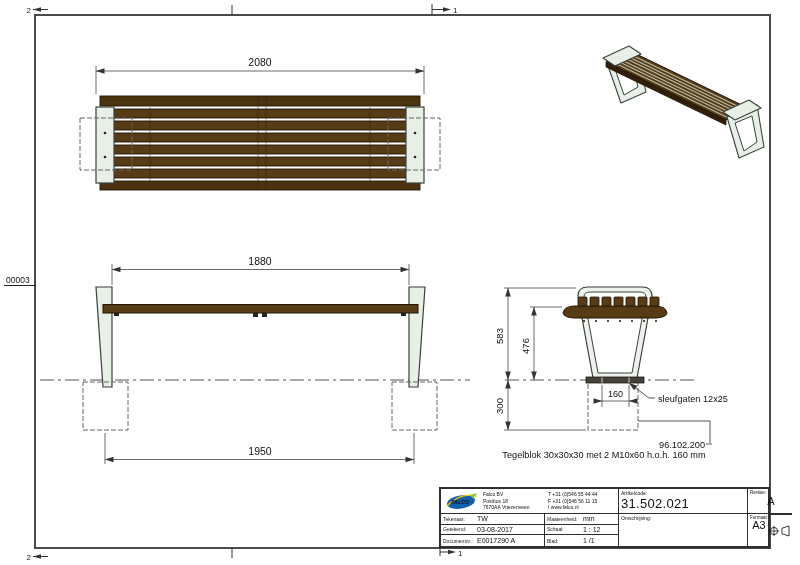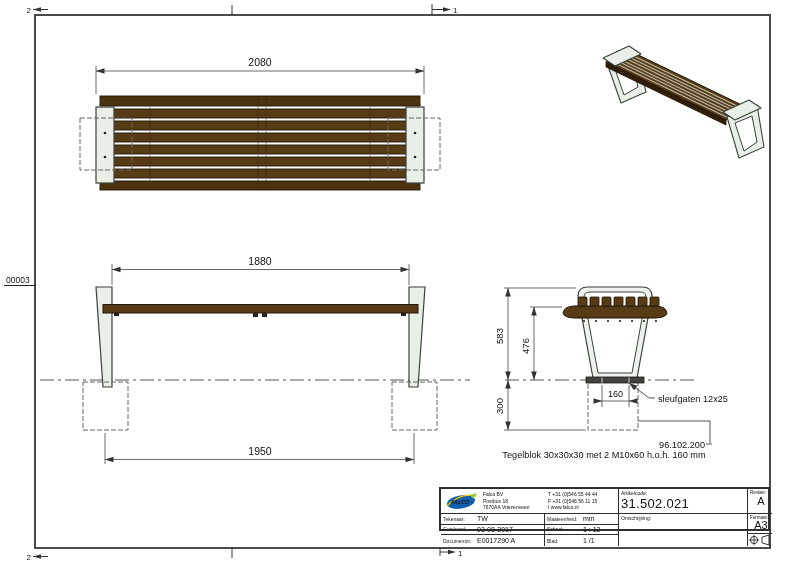--- a/index.html
+++ b/index.html
@@ -3,21 +3,21 @@
 <meta charset="utf-8">
 <style>
   html,body{margin:0;padding:0;background:#fff;}
   body{width:800px;height:565px;position:relative;font-family:"Liberation Sans",sans-serif;overflow:hidden;}
   #sheet{position:absolute;left:0;top:0;width:800px;height:565px;}
   svg text{fill:#111;}
   .dimtxt{font-size:10.5px;}
   .dimtxt-s{font-size:9.5px;}
   .foldtxt{font-size:8px;fill:#222;}
   
-  .tb{position:absolute;left:439px;top:487px;width:331px;height:44px;border:2px solid #2e2e2e;
+  .tb{position:absolute;left:439px;top:487px;width:331px;height:61px;border:2px solid #2e2e2e;
       box-sizing:border-box;background:#fff;display:grid;grid-template-columns:178px 1fr;color:#111;}
   .tb *{box-sizing:border-box;}
   .tb-left{display:grid;grid-template-rows:25px 10.5px 10.5px 1fr;border-right:1px solid #2e2e2e;}
   .tb-toprow{display:flex;border-bottom:1px solid #2e2e2e;}
   .logo-cell{width:40px;display:flex;align-items:center;justify-content:center;}
   .addr-cell{width:64px;font-size:5px;line-height:6.5px;padding:2px 0 0 2px;}
   .tel-cell{flex:1;font-size:5px;line-height:6.5px;padding:2px 0 0 3px;border-left:none;}
   .fieldrow{display:flex;border-bottom:1px solid #2e2e2e;align-items:stretch;}
   .fieldrow:last-child{border-bottom:none;}
   .pair1{width:103px;display:flex;align-items:center;}
@@ -30,21 +30,21 @@
   .art-cell{width:128px;padding:1px 0 0 2px;}
   .art-cell .lab{font-size:5px;display:block;}
   .art-cell .val{font-size:13px;display:block;margin-top:0px;letter-spacing:.3px;}
   .rev-cell{flex:1;border-left:1px solid #2e2e2e;padding:1px 0 0 2px;text-align:left;}
   .rev-cell .lab{font-size:4.5px;display:block;}
   .rev-cell .val{font-size:11px;display:block;text-align:center;}
   .tb-r-bot{display:flex;}
   .oms-cell{width:128px;padding:1px 0 0 2px;}
   .oms-cell .lab{font-size:5px;display:block;}
   .oms-cell .val{font-size:7.5px;line-height:8.5px;display:block;width:124px;}
-  .fmt-stack{flex:1;border-left:1px solid #2e2e2e;display:flex;flex-direction:column;}
+  .fmt-stack{flex:1;border-left:1px solid #2e2e2e;display:flex;flex-direction:row;}
   .fmt-cell{height:19px;padding:1px 0 0 2px;}
   .fmt-cell .lab{font-size:4.5px;display:block;}
   .fmt-cell .val{font-size:11px;display:block;text-align:center;margin-top:-1px;}
   .sym-cell{flex:1;border-top:1px solid #2e2e2e;display:flex;align-items:center;justify-content:center;}
 </style>
 </head>
 <body>
 
 <svg id="sheet" viewBox="0 0 800 565">
   <defs>

